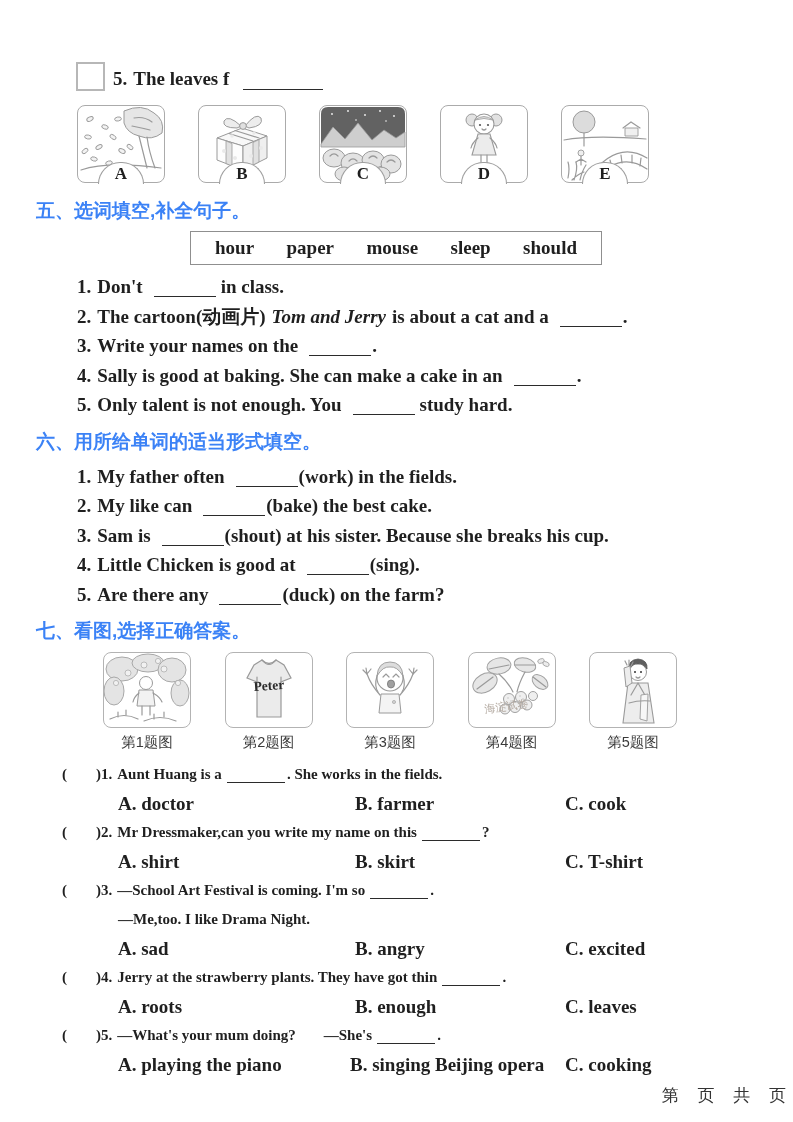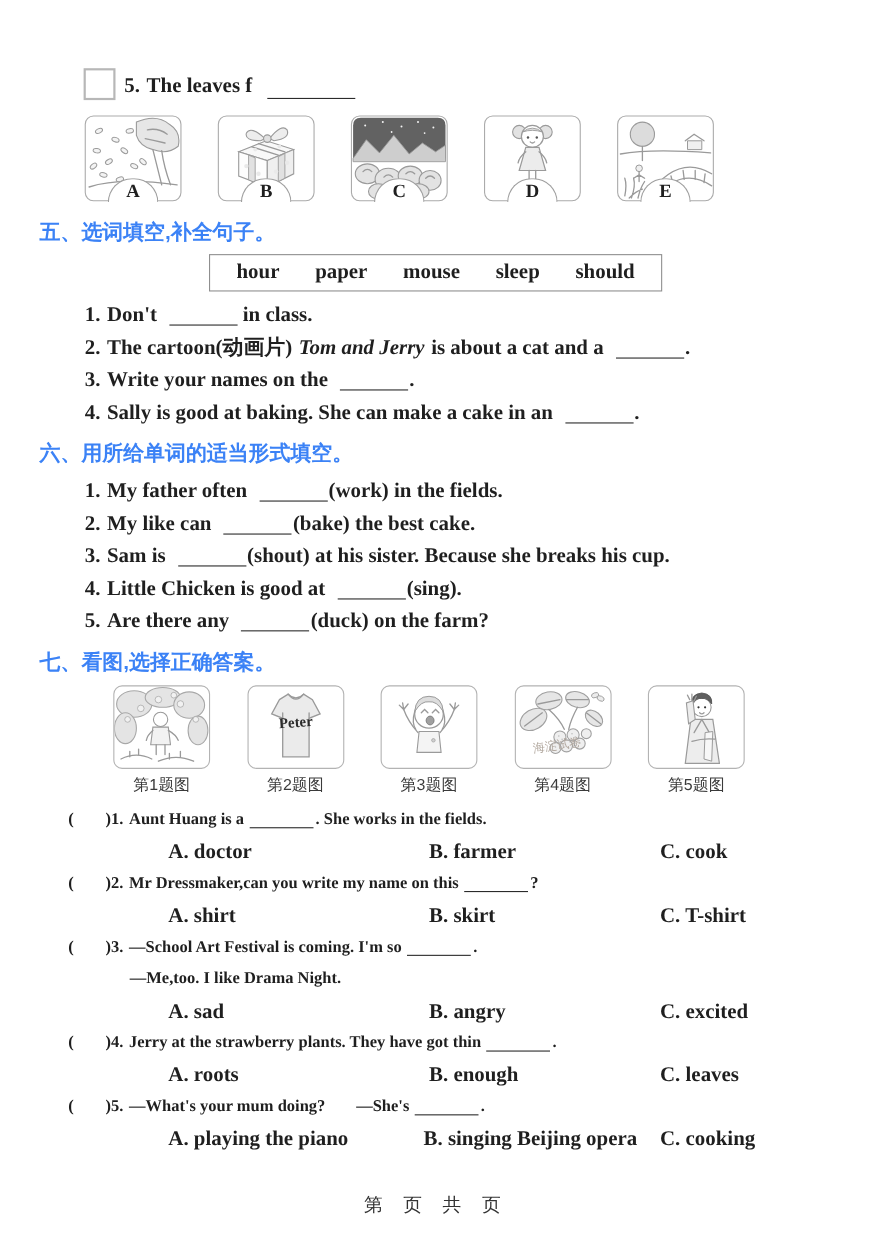--- a/index.html
+++ b/index.html
@@ -44,26 +44,26 @@
   .sentences{margin-top:7px;}
   .line{margin-left:77px;line-height:29.5px;font-size:19px;font-weight:700;white-space:nowrap;}
   .it{font-style:italic;margin-right:6px;}
 
   
   .questions{margin-top:8px;}
   .qline{margin-left:62px;line-height:29px;font-size:15px;font-weight:700;white-space:nowrap;}
   .paren{display:inline-block;width:34px;}
   .qnum{margin-right:5px;}
   .qind{margin-left:118px;}  
-  .opts{padding-left:118px;line-height:29px;font-size:19px;font-weight:700;white-space:nowrap;margin-left:35px;}
+  .opts{padding-left:118px;line-height:29px;font-size:19px;font-weight:700;white-space:nowrap;}
   .oA{display:inline-block;width:237px;}
   .oB{display:inline-block;width:210px;}
   .dlg2{margin-left:28px;}
 
-  .footer{position:absolute;left:0;right:0;top:1084px;text-align:center;font-size:17px;
+  .footer{position:absolute;left:0;right:0;top:1084px;text-align:right;font-size:17px;
           letter-spacing:7px;color:#333;font-weight:500;
           font-family:"Liberation Sans","DejaVu Sans",sans-serif;}
 
   svg .sk{stroke:#9a9a9a;fill:none;stroke-width:1.2;stroke-linecap:round;}
   svg .fl{stroke:#9a9a9a;stroke-width:1;}
   svg text{font-family:"Liberation Serif","DejaVu Serif",serif;}
 </style>
 </head>
 <body>
 
@@ -202,20 +202,23 @@
     </div>
     <div class="line">
       <span class="w">2.</span><span class="w">The cartoon(动画片)</span><span class="it">Tom and Jerry</span><span class="w">is about a cat and a</span><span class="bk par"></span><span>.</span>
     </div>
     <div class="line">
       <span class="w">3.</span><span class="w">Write your names on the</span><span class="bk par"></span><span>.</span>
     </div>
     <div class="line">
       <span class="w">4.</span><span class="w">Sally is good at baking. She can make a cake in an</span><span class="bk par"></span><span>.</span>
     </div>
+    <div class="line">
+      <span class="w">5.</span><span class="w">Only talent is not enough. You</span><span class="bk mid"></span><span>study hard.</span>
+    </div>
   </div>
 
   <div class="stitle t6">六、用所给单词的适当形式填空。</div>
 
   <div class="sentences">
     <div class="line">
       <span class="w">1.</span><span class="w">My father often</span><span class="bk par"></span><span>(work) in the fields.</span>
     </div>
     <div class="line">
       <span class="w">2.</span><span class="w">My like can</span><span class="bk par"></span><span>(bake) the best cake.</span>

